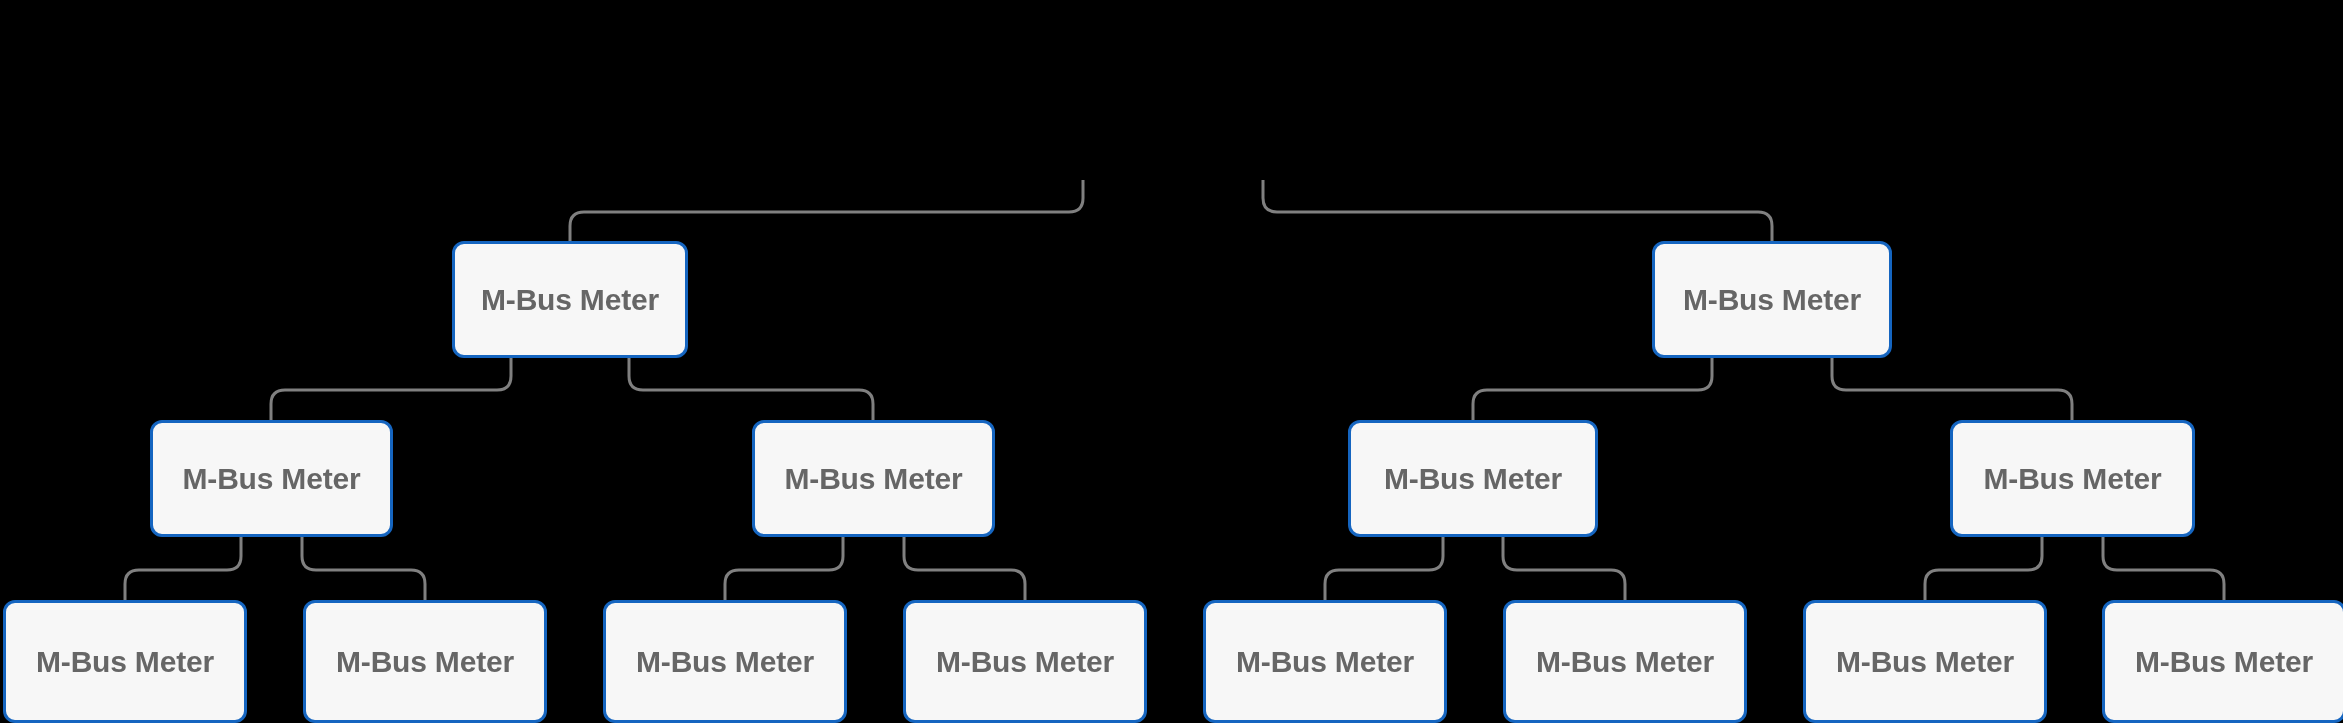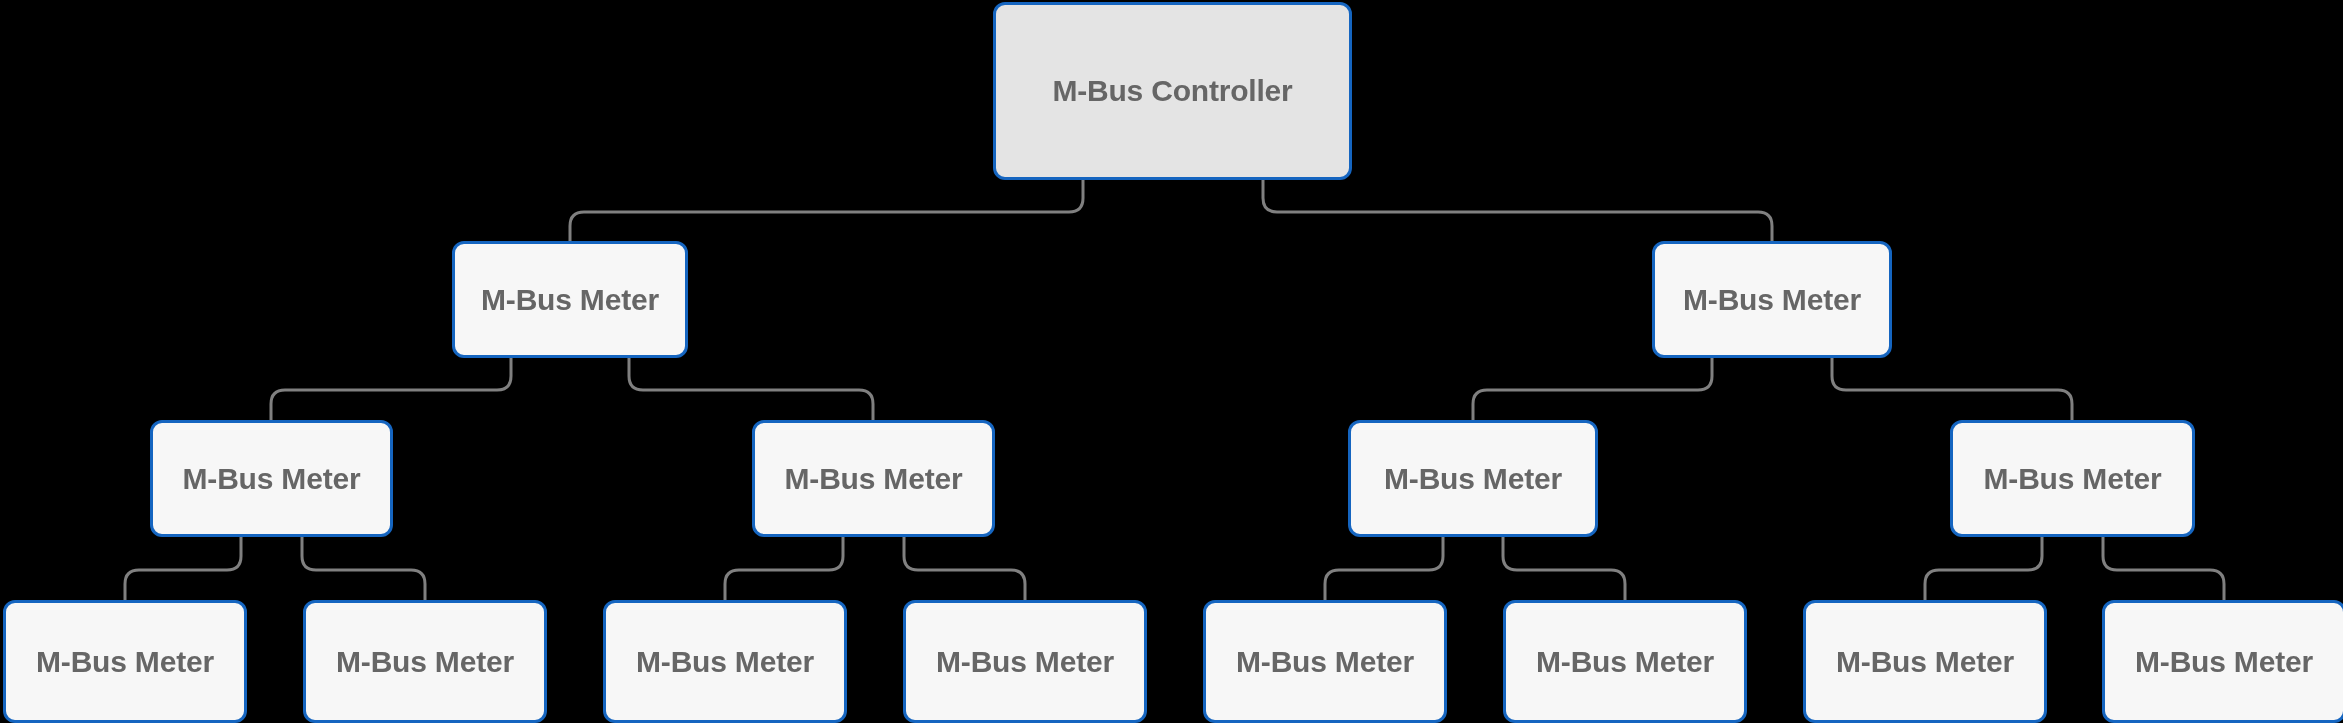--- a/index.html
+++ b/index.html
@@ -68,23 +68,20 @@
       <path d="M 1832 358 L 1832 376 Q 1832 390 1846 390 L 2058 390 Q 2072 390 2072 404 L 2072 420" fill="none" stroke="#808080" stroke-width="3" stroke-linecap="butt" stroke-linejoin="round"></path>
       <path d="M 241 537 L 241 556 Q 241 570 227 570 L 139 570 Q 125 570 125 584 L 125 600" fill="none" stroke="#808080" stroke-width="3" stroke-linecap="butt" stroke-linejoin="round"></path>
       <path d="M 302 537 L 302 556 Q 302 570 316 570 L 411 570 Q 425 570 425 584 L 425 600" fill="none" stroke="#808080" stroke-width="3" stroke-linecap="butt" stroke-linejoin="round"></path>
       <path d="M 843 537 L 843 556 Q 843 570 829 570 L 739 570 Q 725 570 725 584 L 725 600" fill="none" stroke="#808080" stroke-width="3" stroke-linecap="butt" stroke-linejoin="round"></path>
       <path d="M 904 537 L 904 556 Q 904 570 918 570 L 1011 570 Q 1025 570 1025 584 L 1025 600" fill="none" stroke="#808080" stroke-width="3" stroke-linecap="butt" stroke-linejoin="round"></path>
       <path d="M 1443 537 L 1443 556 Q 1443 570 1429 570 L 1339 570 Q 1325 570 1325 584 L 1325 600" fill="none" stroke="#808080" stroke-width="3" stroke-linecap="butt" stroke-linejoin="round"></path>
       <path d="M 1503 537 L 1503 556 Q 1503 570 1517 570 L 1611 570 Q 1625 570 1625 584 L 1625 600" fill="none" stroke="#808080" stroke-width="3" stroke-linecap="butt" stroke-linejoin="round"></path>
       <path d="M 2042 537 L 2042 556 Q 2042 570 2028 570 L 1939 570 Q 1925 570 1925 584 L 1925 600" fill="none" stroke="#808080" stroke-width="3" stroke-linecap="butt" stroke-linejoin="round"></path>
       <path d="M 2103 537 L 2103 556 Q 2103 570 2117 570 L 2210 570 Q 2224 570 2224 584 L 2224 600" fill="none" stroke="#808080" stroke-width="3" stroke-linecap="butt" stroke-linejoin="round"></path>
     </svg>
-<div class="node root" style="left: 993px; top: 2px; width: 359px; height: 178px;">
-      <span class="node-label">M-Bus Controller</span>
-    </div>
     <div class="node meter" style="left: 452px; top: 241px; width: 236px; height: 117px;">
       <span class="node-label">M-Bus Meter</span>
     </div>
     <div class="node meter" style="left: 1652px; top: 241px; width: 240px; height: 117px;">
       <span class="node-label">M-Bus Meter</span>
     </div>
     <div class="node meter" style="left: 150px; top: 420px; width: 243px; height: 117px;">
       <span class="node-label">M-Bus Meter</span>
     </div>
     <div class="node meter" style="left: 752px; top: 420px; width: 243px; height: 117px;">

